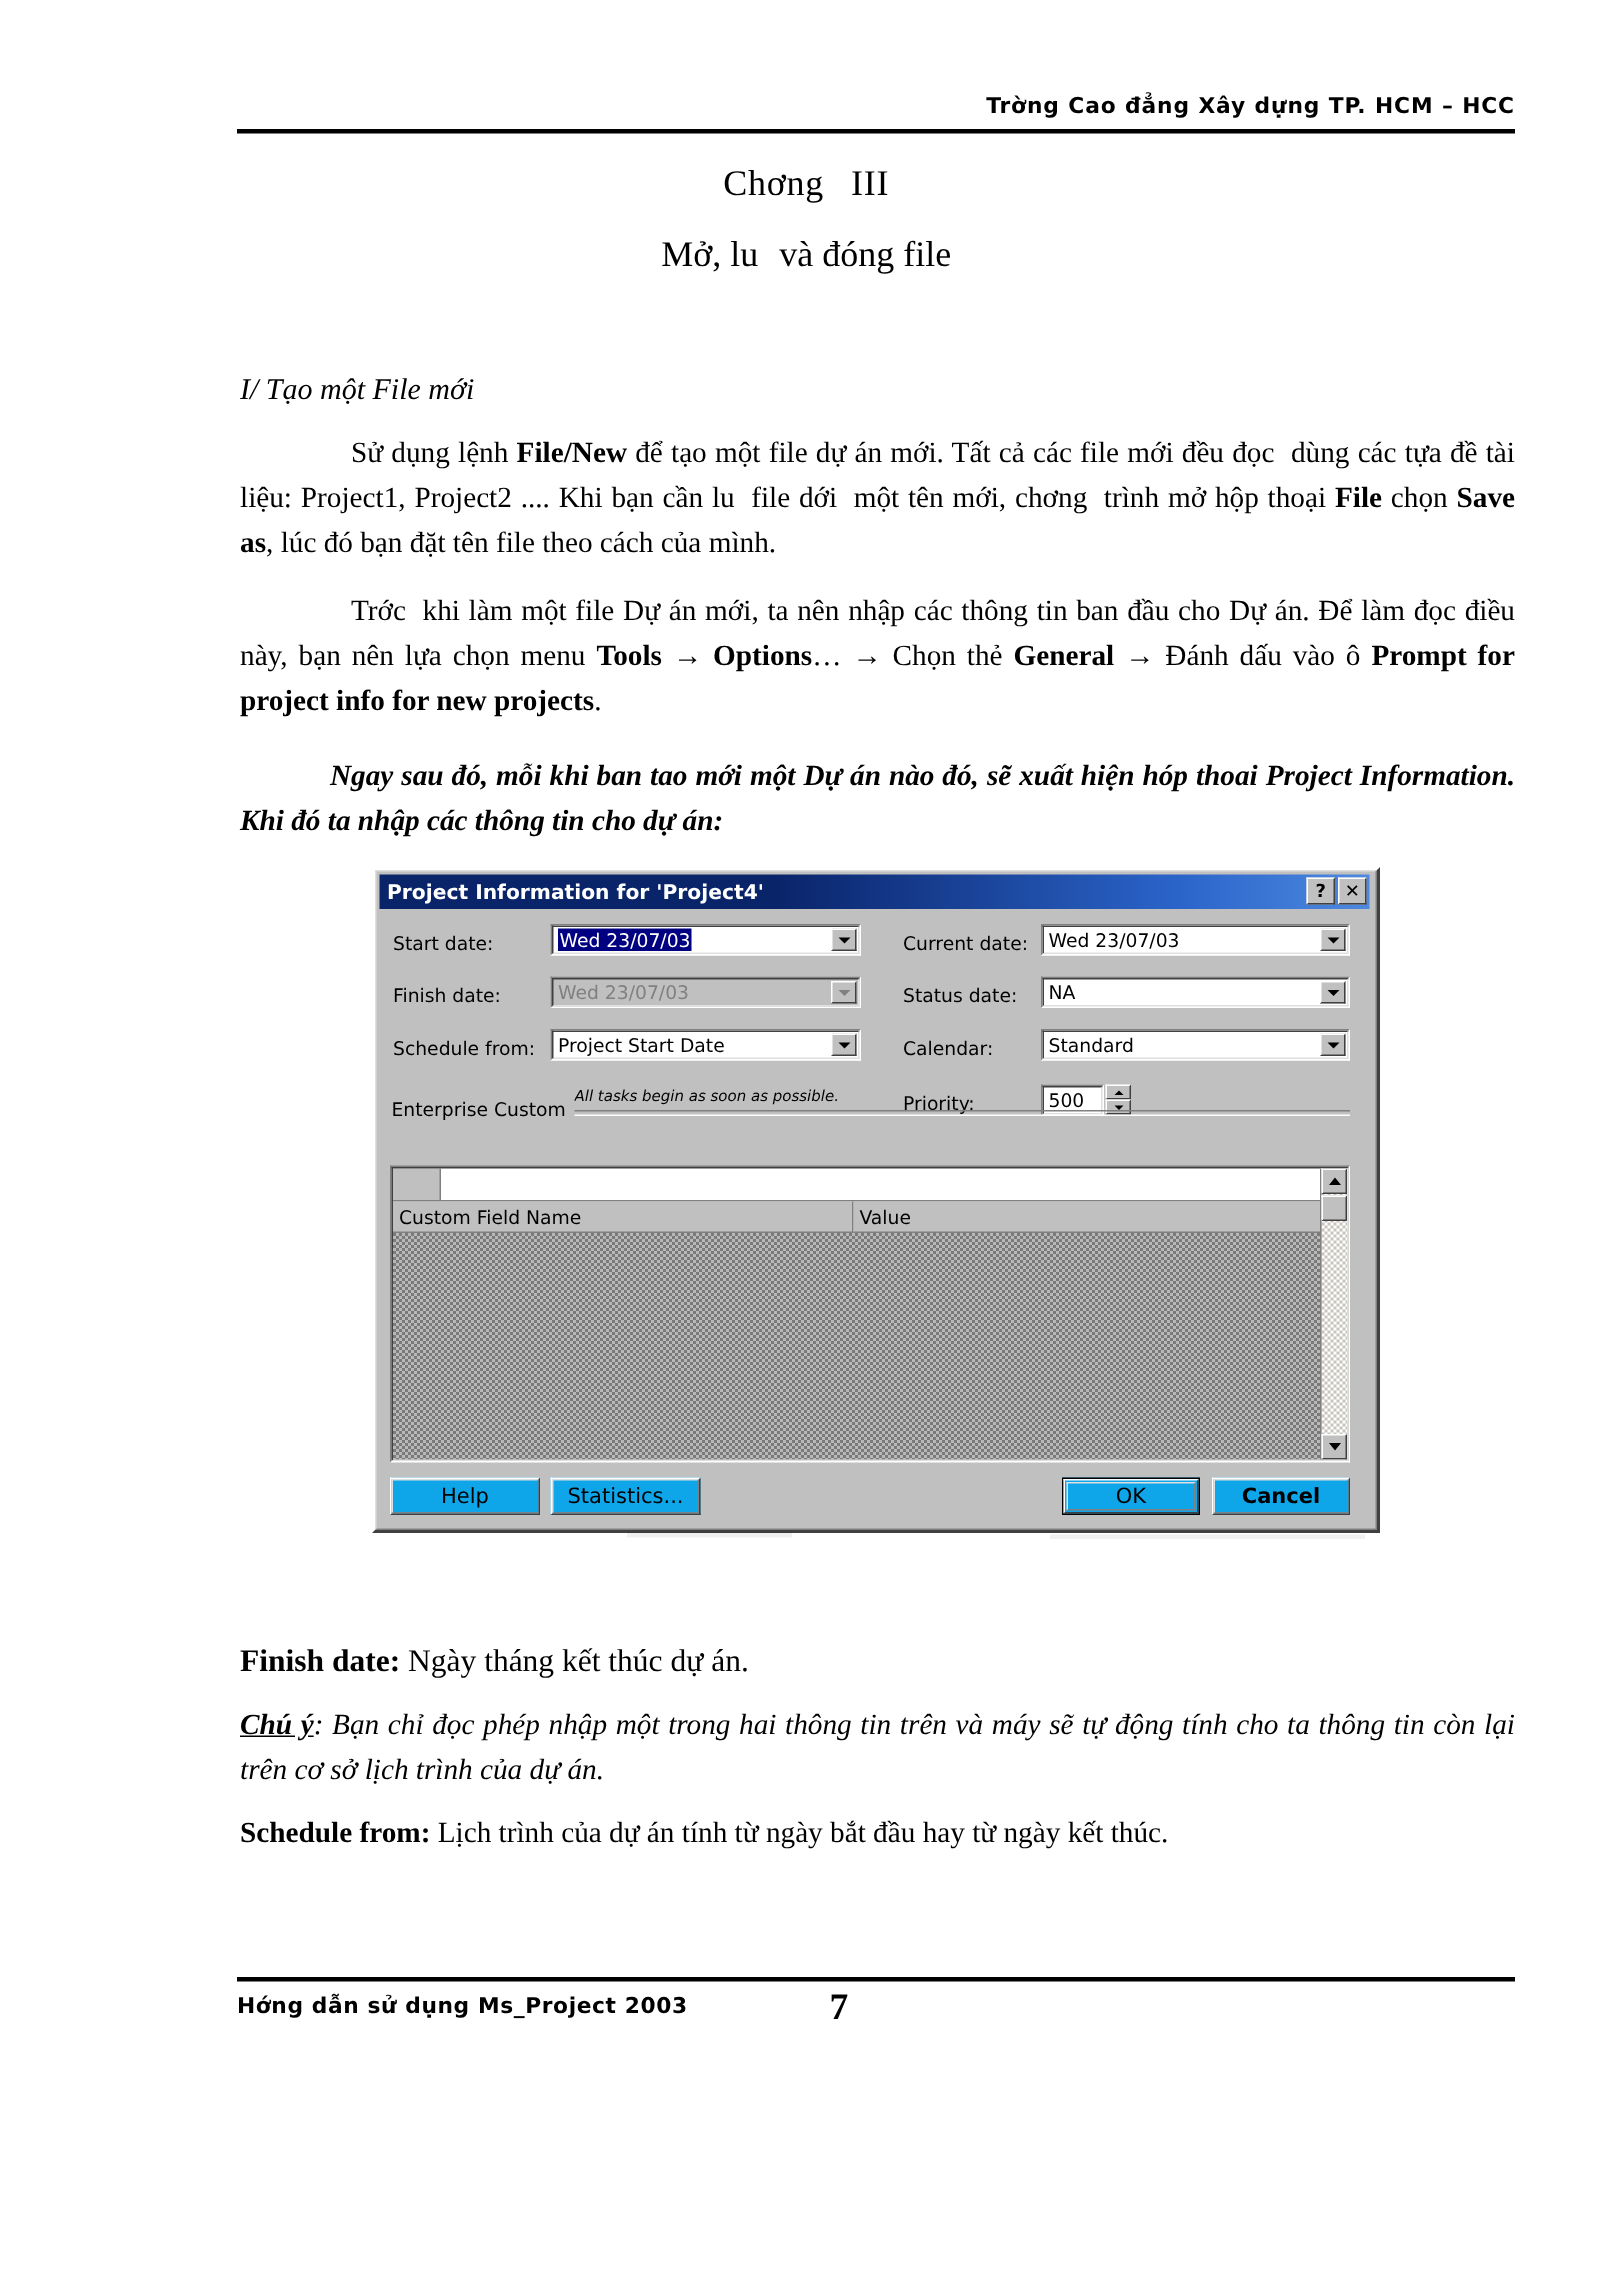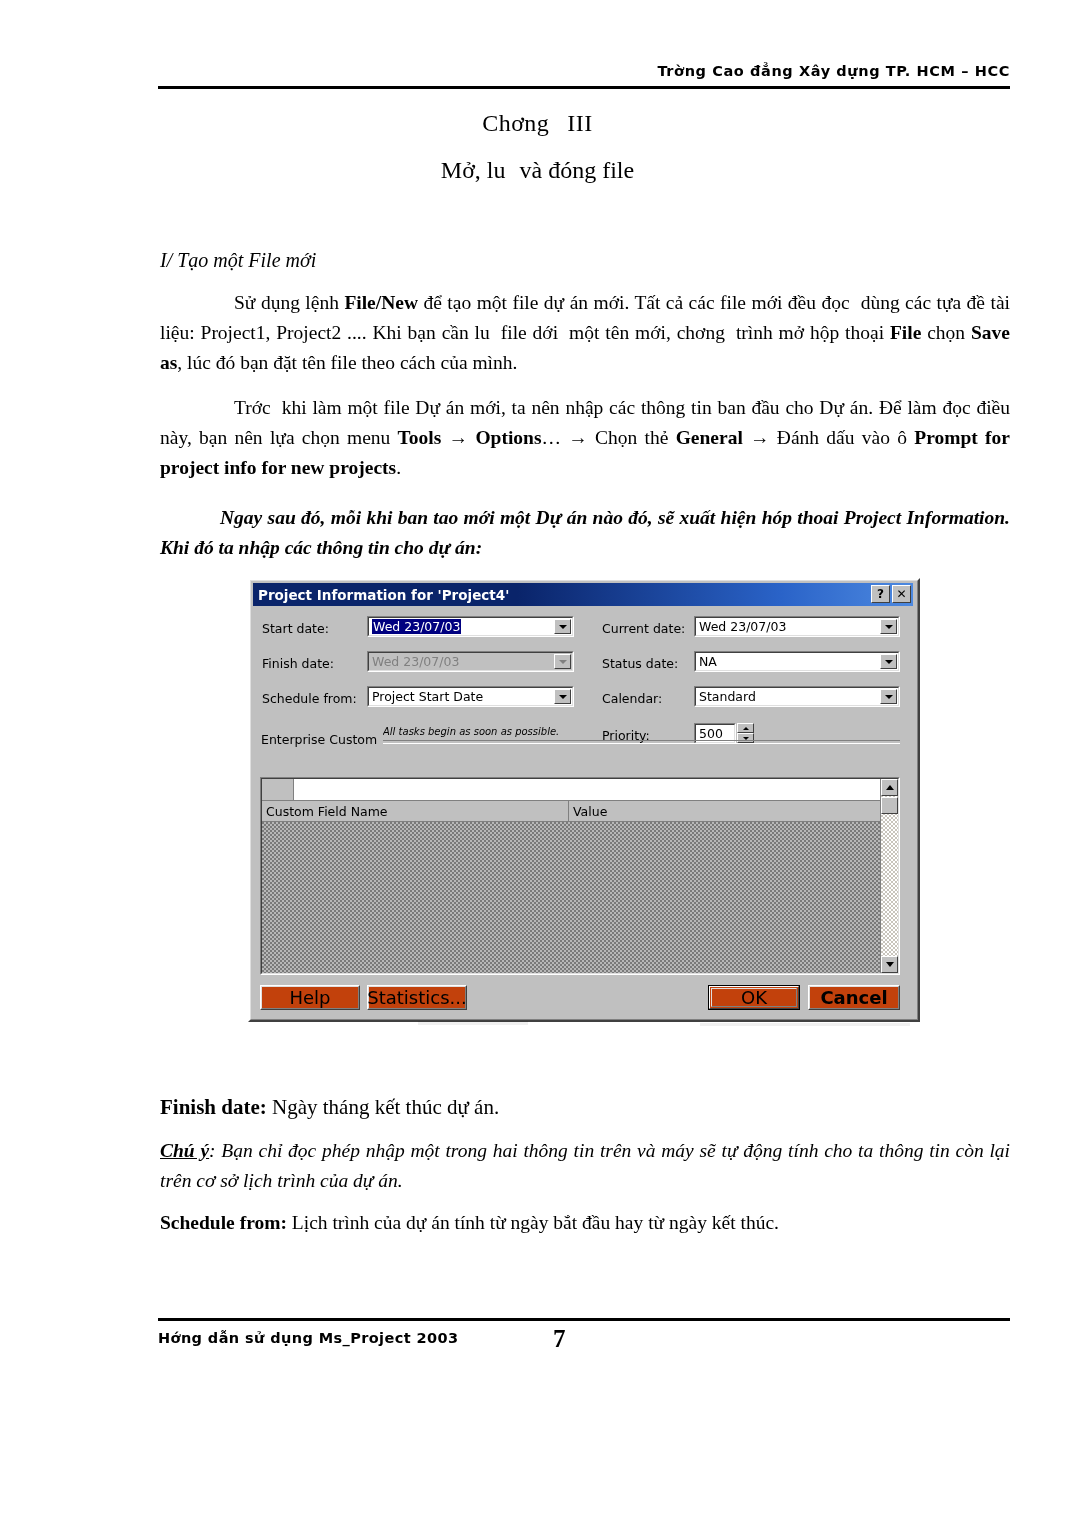--- a/index.html
+++ b/index.html
@@ -449,28 +449,28 @@
     border-left: 1px solid #ffffff;
     border-right: 1px solid #404040;
     border-bottom: 1px solid #404040;
     box-sizing: border-box;
   }
 
   
   .btn {
     position: absolute;
     height: 25px;
-    background: #c2410c;
+    background: #0ea5e9;
     border-top: 1px solid #ffffff;
     border-left: 1px solid #ffffff;
     border-right: 1px solid #404040;
     border-bottom: 1px solid #404040;
     box-sizing: border-box;
     font-family: "DejaVu Sans", sans-serif;
-    font-size: 18px;
+    font-size: 14px;
     color: #000;
     display: flex;
     align-items: center;
     justify-content: center;
   }
   .btn .binner {
     position: absolute; left:0; top:0; right:0; bottom:0;
     border-top: 1px solid #dfdfdf;
     border-left: 1px solid #dfdfdf;
     border-right: 1px solid #808080;

